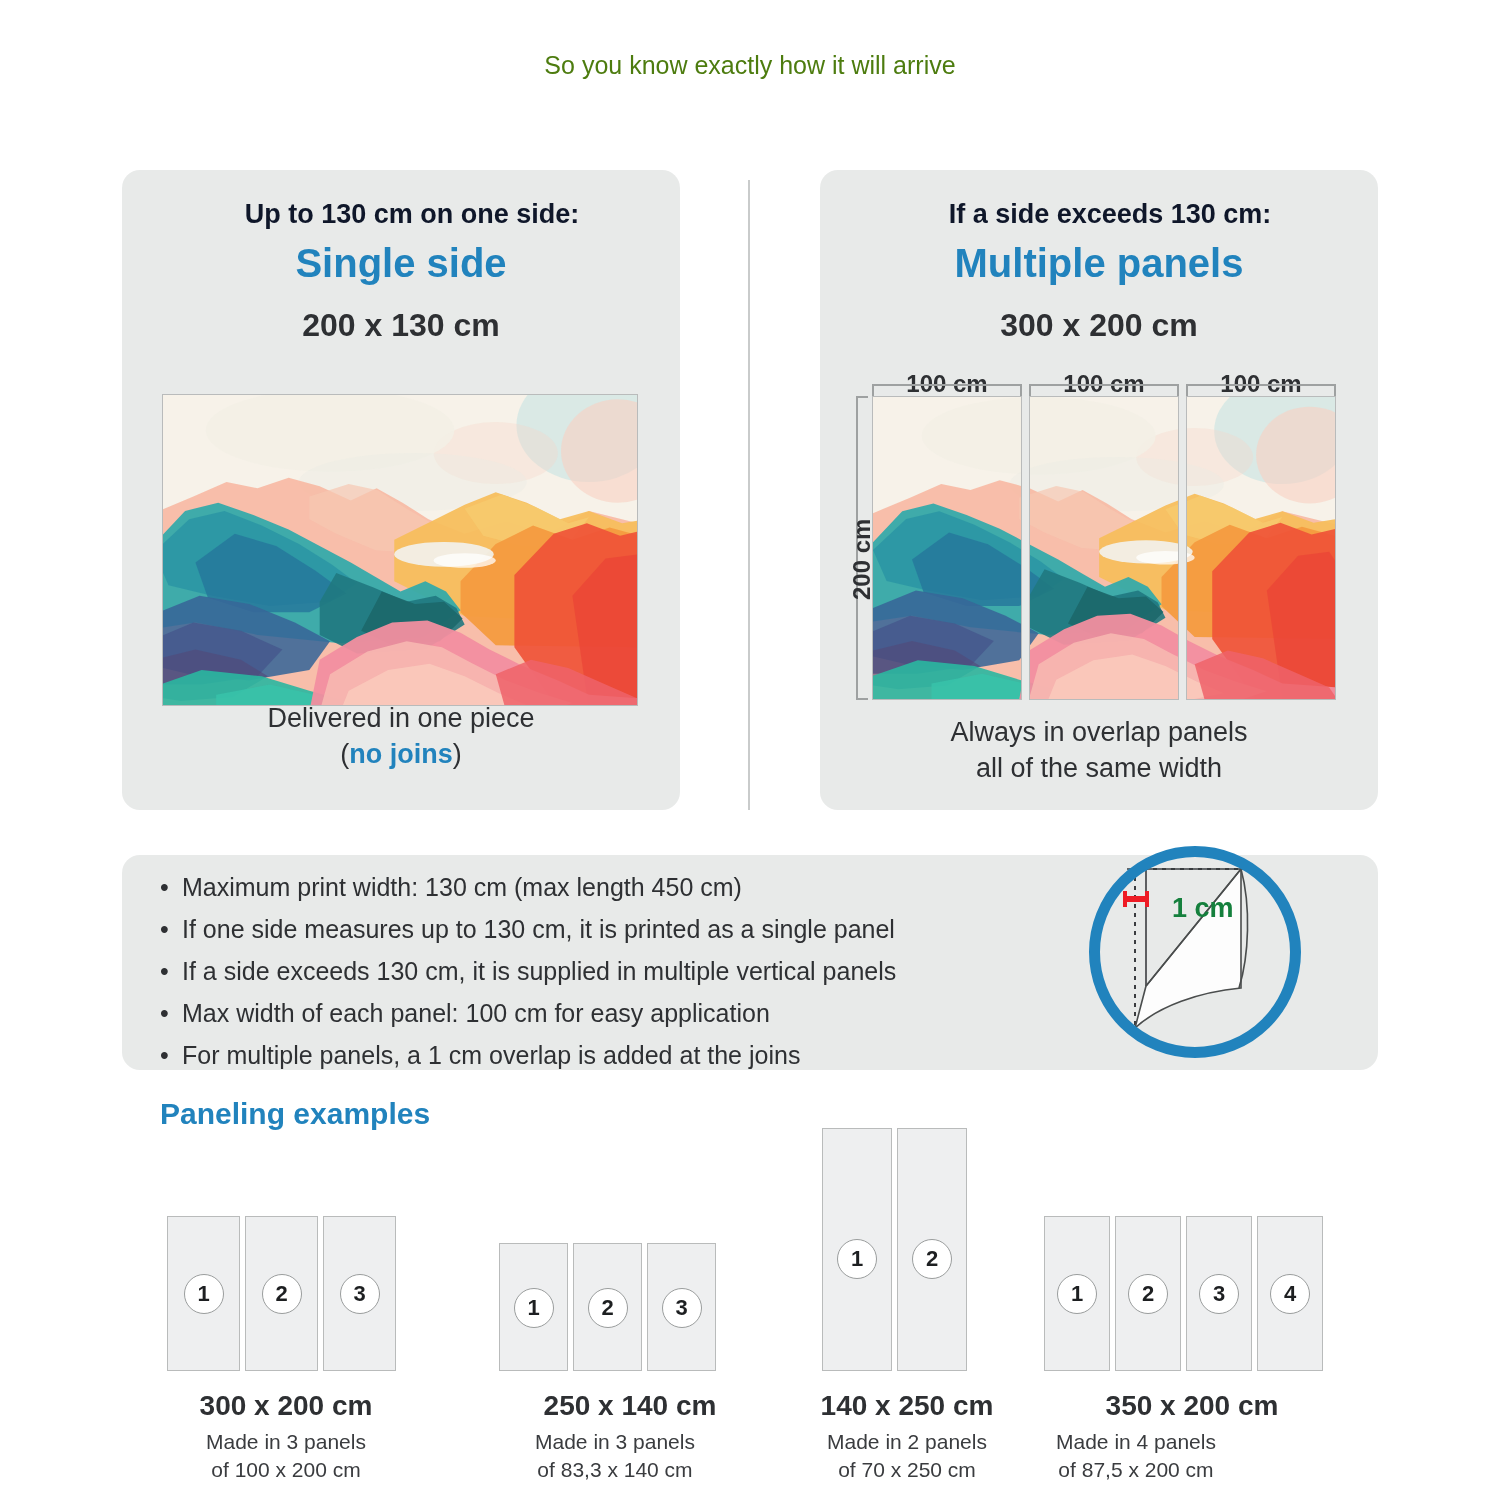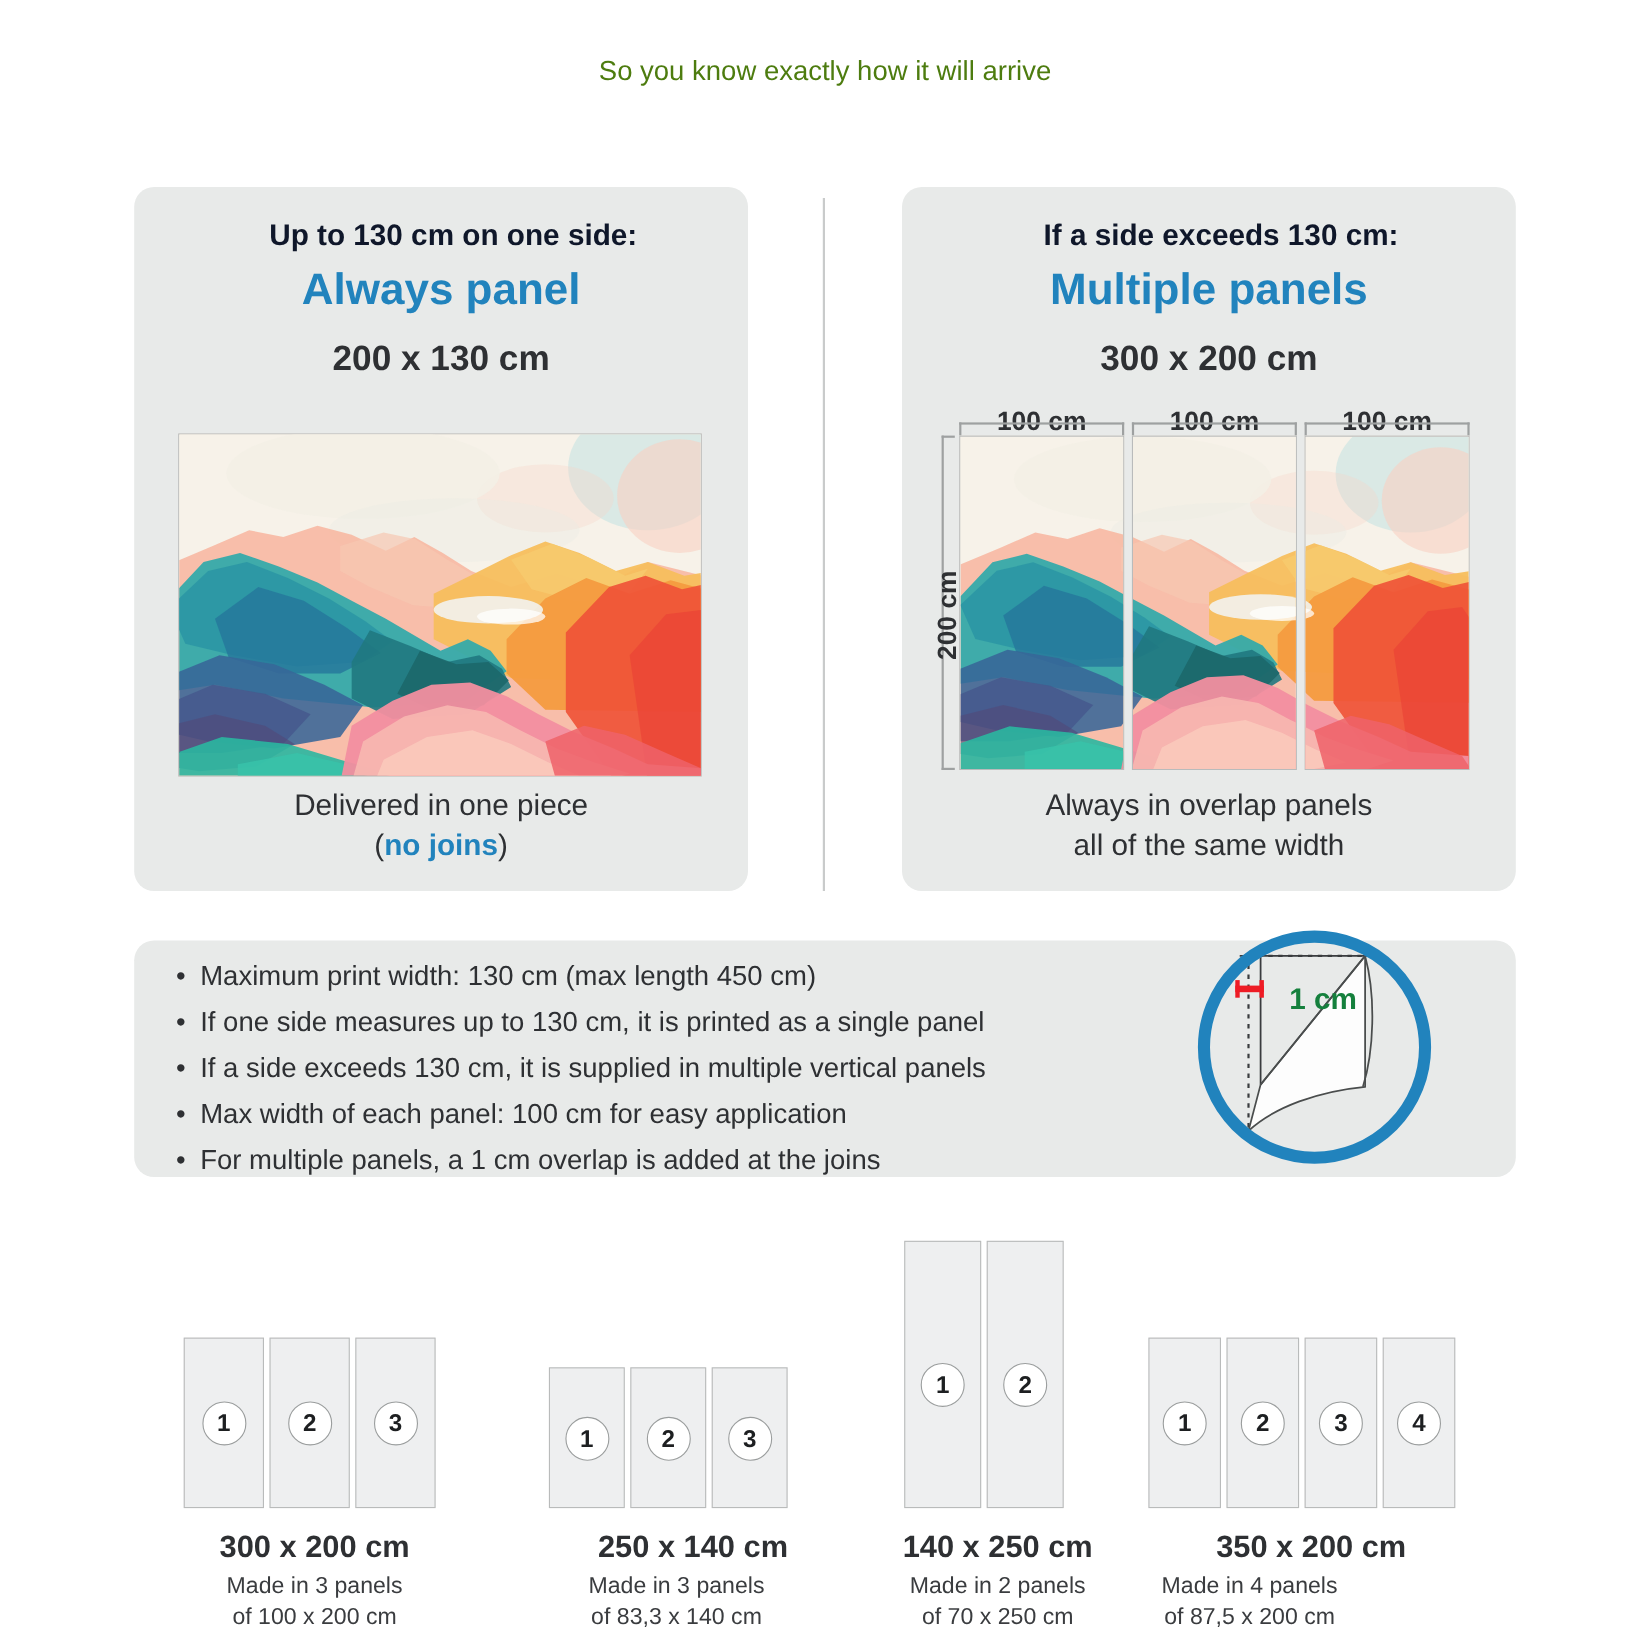--- a/index.html
+++ b/index.html
@@ -200,24 +200,24 @@
 
 <div class="page">
 
   <div class="header">
     <div class="subtitle">So you know exactly how it will arrive</div>
   </div>
 
   <div class="card" id="card-single">
     <div class="card-head">
       <div class="card-kicker">Up to 130 cm on one side:</div>
-      <div class="card-accent">Always panel</div>
+      <div class="card-accent">Single side</div>
       <div class="card-size">200 x 130 cm</div>
     </div>
-    <div class="card-foot" style="top: 545px;">
+    <div class="card-foot" style="top: 531px;">
       <div>Delivered in one piece</div>
       <div>
         <span>(</span><span class="accent-word">no joins</span><span>)</span>
       </div>
     </div>
   </div>
 
   <div class="mural" id="mural-single">
     <svg class="layer" viewBox="0 0 476 312" preserveAspectRatio="none">
       <use href="#mural-art" x="0" y="0" width="476" height="312"></use>
@@ -304,20 +304,21 @@
     <path d="M152 23 L57 140" stroke="#4a4d4d" stroke-width="1.6" fill="none"></path>
     <path d="M152 23 C162 60 160 110 150 142" stroke="#4a4d4d" stroke-width="1.6" fill="none"></path>
 
     <rect x="34" y="50" width="26" height="6" fill="#ee1c25"></rect>
     <rect x="34" y="45" width="4" height="16" fill="#ee1c25"></rect>
     <rect x="56" y="45" width="4" height="16" fill="#ee1c25"></rect>
   </svg>
   <div id="overlap-circle"></div>
   <div id="overlap-label">1 cm</div>
 
+  <div id="examples-title">Paneling examples</div>
 
   <div class="example">
     <div class="ex-panels" style="left: 167px; top: 1216px; gap: 5px;">
       <div class="ex-panel" style="width: 73px; height: 155px; padding-top: 57px;">
         <div class="ex-badge">1</div>
       </div>
       <div class="ex-panel" style="width: 73px; height: 155px; padding-top: 57px;">
         <div class="ex-badge">2</div>
       </div>
       <div class="ex-panel" style="width: 73px; height: 155px; padding-top: 57px;">

